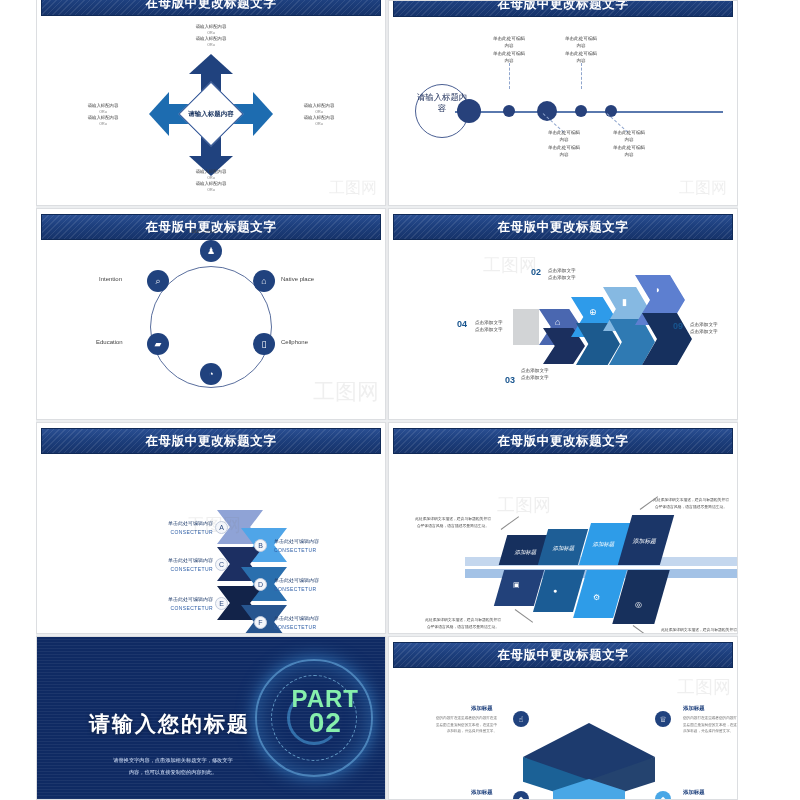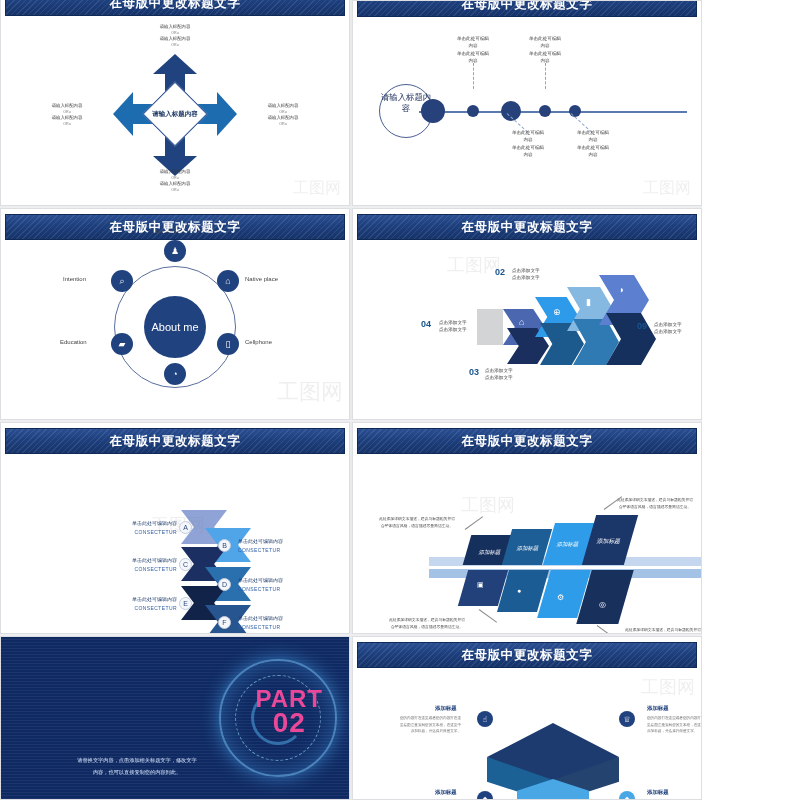--- a/index.html
+++ b/index.html
@@ -1,21 +1,21 @@
 <!DOCTYPE html>
 <html><head>
 <meta charset="utf-8">
 <style>
   * { box-sizing: border-box; margin:0; padding:0; }
   html,body { width:800px; height:800px; background:#ffffff;
     font-family:"Liberation Sans","DejaVu Sans",sans-serif; }
   #grid { width:702px; height:800px; display:grid;
     grid-template-columns:1fr 1fr;
     grid-template-rows:206px 2px 212px 2px 212px 2px 164px;
-    background:#e9eaec; }
+    background:#e9eaec;margin-left:36px; }
   .gapcol { grid-column:1 / span 2; background:#eceef0; }
   .slide { position:relative; overflow:hidden; background:#fff;
     border:1px solid #dcdee1; }
   .slide.s1 { border-top:none; }
   .sl-left  { margin-right:1px; }
   .sl-right { margin-left:1px; }
 
   
   .banner { position:absolute; left:4px; right:4px; height:26px;
     background:linear-gradient(180deg,#2a4f92 0%,#1d3f7d 45%,#16336a 100%);
@@ -116,21 +116,21 @@
     box-shadow:0 0 18px rgba(80,180,255,.55), inset 0 0 24px rgba(80,180,255,.35);}
   .s7rings::before{content:"";position:absolute;inset:14px;border-radius:50%;
     border:1px dashed rgba(150,220,255,.6);}
   .s7rings::after{content:"";position:absolute;inset:30px;border-radius:50%;
     border:3px solid rgba(90,190,255,.45); border-top-color:transparent; border-right-color:transparent;}
   .s7title{ position:absolute; left:52px; top:54%; transform:translateY(-50%);
     color:#fff; font-size:21px; font-weight:bold; letter-spacing:2px; text-shadow:0 1px 4px rgba(0,0,0,.4);}
   .s7sub { position:absolute; left:56px; top:73%; color:#dbe8ff; font-size:5.2px; line-height:2.2;
     text-align:center; width:160px;}
   .s7part{ position:absolute; right:26px; top:46%; transform:translateY(-50%);
-    color:#ec4899; font-size:24px; font-weight:bold; line-height:.92; text-align:center;
+    color:#86efac; font-size:24px; font-weight:bold; line-height:.92; text-align:center;
     letter-spacing:1px; }
   .s7part small{ display:block; font-size:28px; }
 
   
   .iso { position:absolute; }
   .dot8{ position:absolute; width:16px;height:16px;border-radius:50%;background:#20427e;
     color:#fff; font-size:8px; display:flex; align-items:center; justify-content:center;}
   .h8 { position:absolute; font-size:5.4px; color:#20427e; font-weight:bold; }
   .p8 { position:absolute; font-size:3.6px; color:#666; line-height:1.85; width:78px;}
 
@@ -242,23 +242,20 @@
   </div>
 
   <div class="gapcol"></div>
 
   <div class="slide sl-left">
     <div class="banner b-norm">
       <span class="banner-txt">在母版中更改标题文字</span>
     </div>
     <div class="body" style="top:34px;bottom:4px;">
       <div class="bigring" style="left:50%;top:50%;width:122px;height:122px;margin-left:-61px;margin-top:-63px;"></div>
-      <div class="core" style="left:50%;top:50%;width:62px;height:62px;margin-left:-31px;margin-top:-33px;">
-        <span>About me</span>
-      </div>
 
       <div class="nodec" style="left:50%;margin-left:-11px;top:-3px;width:22px;height:22px;">♟</div>
       <div class="nlabel" style="left:50%;margin-left:-23px;top:-15px;">Your name</div>
 
       <div class="nodec" style="left:50%;margin-left:42px;top:27px;width:22px;height:22px;">⌂</div>
       <div class="nlabel" style="left:50%;margin-left:70px;top:33px;">Native place</div>
 
       <div class="nodec" style="left:50%;margin-left:42px;top:90px;width:22px;height:22px;">▯</div>
       <div class="nlabel" style="left:50%;margin-left:70px;top:96px;">Cellphone</div>
 
@@ -312,21 +309,21 @@
         <div>点击添加文字</div>
         <div>点击添加文字</div>
       </div>
 
       <div class="cnum" style="left:64px;top:76px;">04</div>
       <div class="ctxt" style="left:82px;top:76px;">
         <div>点击添加文字</div>
         <div>点击添加文字</div>
       </div>
 
-      <div class="cnum" style="left:112px;top:124px;">03</div>
+      <div class="cnum" style="left:112px;top:132px;">03</div>
       <div class="ctxt" style="left:128px;top:124px;">
         <div>点击添加文字</div>
         <div>点击添加文字</div>
       </div>
 
       <div class="cnum" style="left:280px;top:78px;">09</div>
       <div class="ctxt" style="left:297px;top:78px;">
         <div>点击添加文字</div>
         <div>点击添加文字</div>
       </div>
@@ -446,20 +443,21 @@
       <div class="wm" style="left:104px;top:36px;font-size:18px;">工图网</div>
     </div>
   </div>
 
   <div class="gapcol"></div>
 
   <div class="slide sl-left s7">
     <div class="s7bg"></div>
     <div class="s7mesh"></div>
     <div class="s7rings"></div>
+    <div class="s7title">请输入您的标题</div>
     <div class="s7sub">
       <div>请替换文字内容，点击添加相关标题文字，修改文字</div>
       <div>内容，也可以直接复制您的内容到此。</div>
     </div>
     <div class="s7part">
       <span>PART</span>
       <small>02</small>
     </div>
   </div>
 

